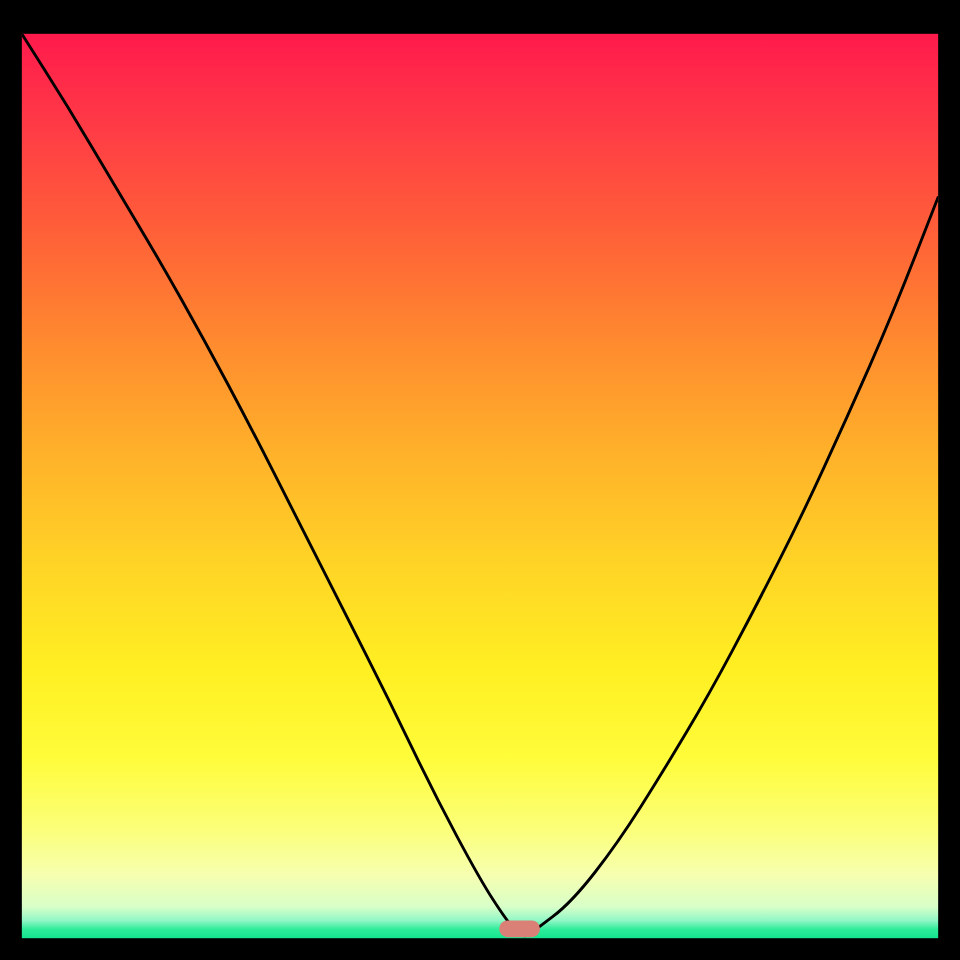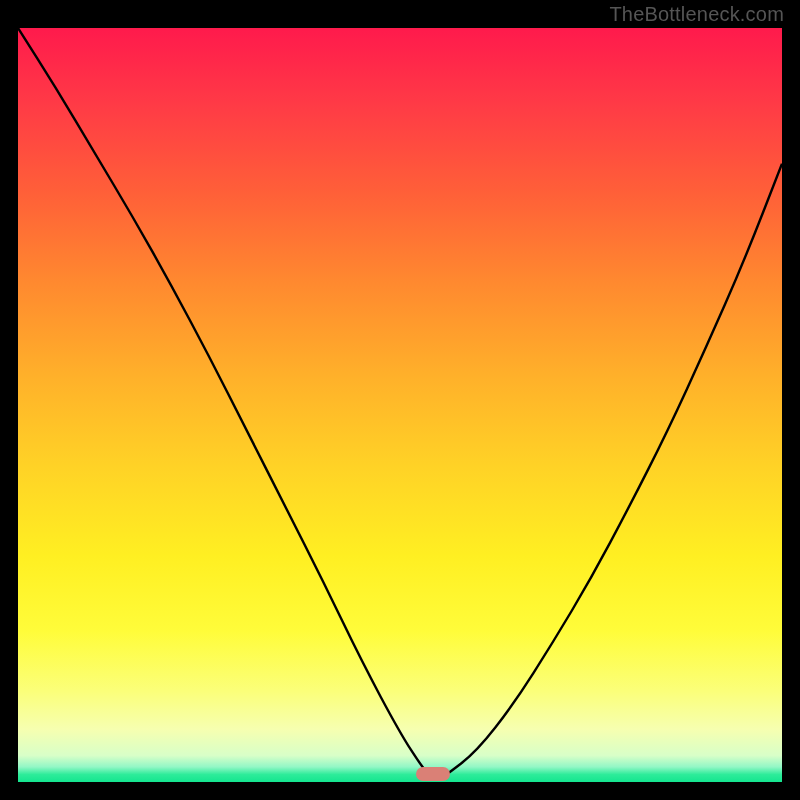--- a/index.html
+++ b/index.html
@@ -65,21 +65,20 @@
     background: #da8076;
     border-radius: 8px;
     z-index: 3;
   }
 </style>
 </head>
 <body>
 
 <div class="frame">
 
-  <div class="watermark">TheBottleneck.com</div>
 
   <div class="plot-area">
     <div class="gradient-bg"></div>
 
     <svg class="curve" viewBox="0 0 764 754" preserveAspectRatio="none">
       <path d="M 0.0 0.0 Q 0.0 0.0 19.1 30.2 Q 38.2 60.3 57.3 92.4 Q 76.4 124.4 95.5 156.5 Q 114.6 188.5 133.7 222.4 Q 152.8 256.4 171.9 292.2 Q 191.0 328.0 210.1 365.7 Q 229.2 403.4 248.3 441.1 Q 267.4 478.8 286.5 516.5 Q 305.6 554.2 324.7 593.8 Q 343.8 633.4 362.9 669.2 Q 382.0 705.0 393.5 722.7 Q 404.9 740.4 411.4 747.2 Q 417.9 754.0 422.9 750.6 Q 427.8 747.2 443.1 735.5 Q 458.4 723.8 477.5 699.3 Q 496.6 674.8 515.7 644.7 Q 534.8 614.5 553.9 582.5 Q 573.0 550.4 592.1 514.6 Q 611.2 478.8 630.3 441.1 Q 649.4 403.4 668.5 361.9 Q 687.6 320.5 706.7 277.1 Q 725.8 233.7 744.9 184.7 T 764.0 135.7" fill="none" stroke="#000" stroke-width="2.4"></path>
     </svg>
 
     <div class="marker" style="left: 398px; top: 739px; width: 34px; height: 14px;"></div>
   </div>

